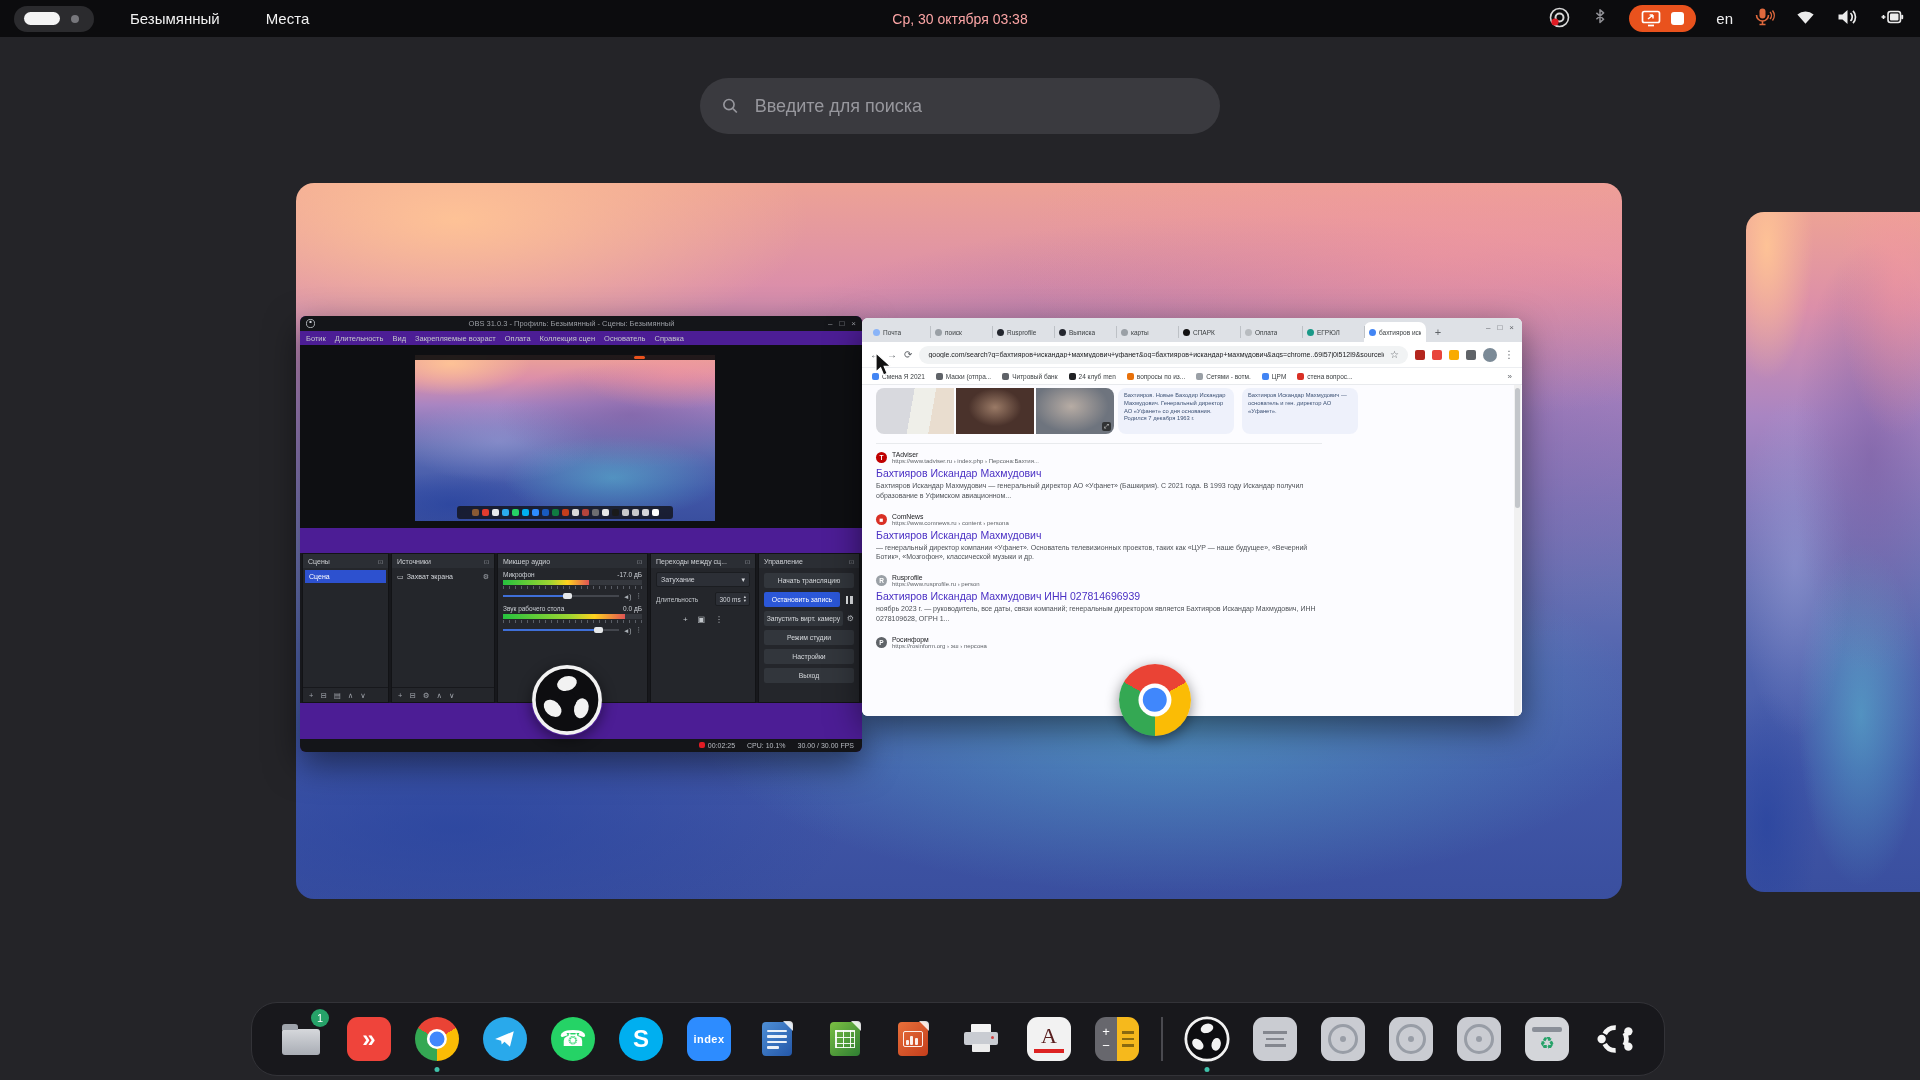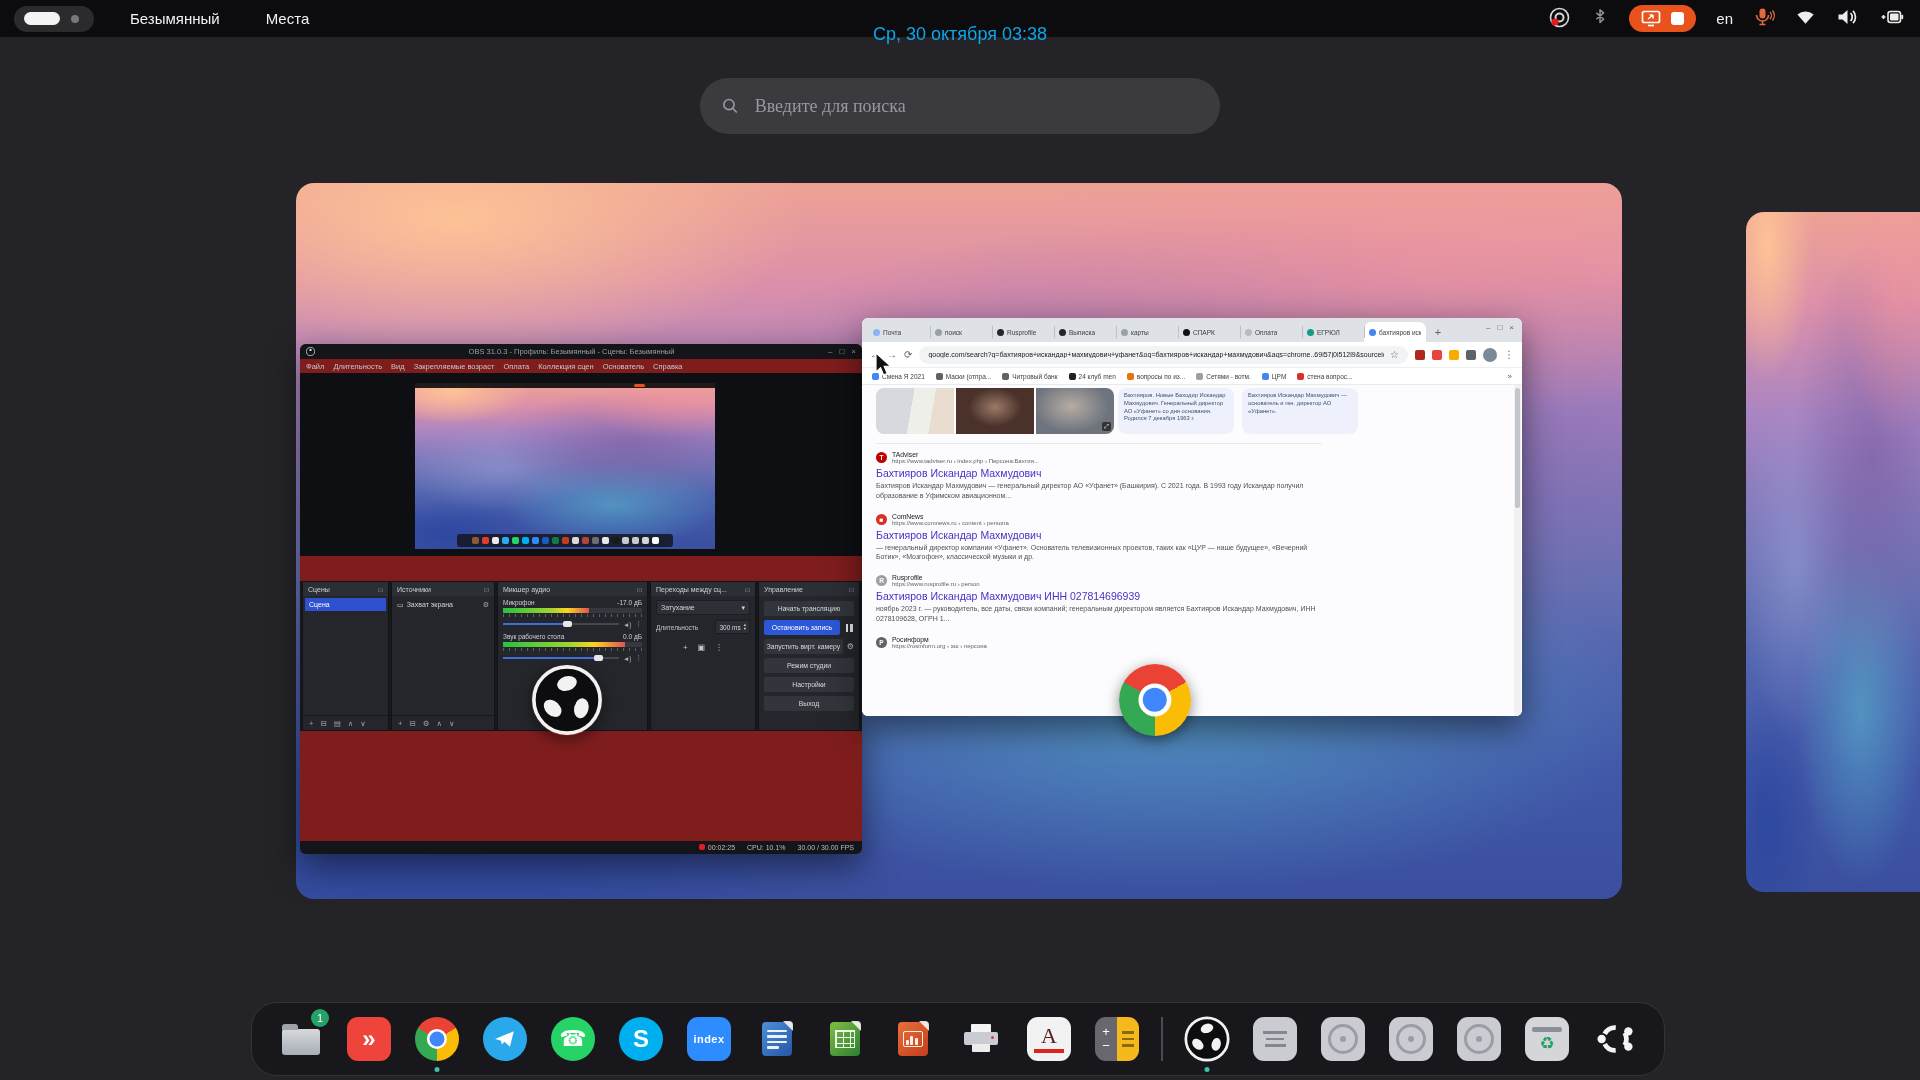--- a/index.html
+++ b/index.html
@@ -8,52 +8,52 @@
   .abs{position:absolute;}
 
   
   #topbar{position:absolute;left:0;top:0;width:1920px;height:37px;background:#0c0c0e;
     display:flex;align-items:center;color:#f2f2f2;font-size:15px;}
   #ws-ind{margin-left:14px;width:80px;height:26px;border-radius:14px;background:#2b2b2e;
     display:flex;align-items:center;gap:11px;padding:0 10px;box-sizing:border-box;}
   #ws-ind .pill{width:36px;height:13px;border-radius:8px;background:#f4f4f4;}
   #ws-ind .dot{width:8px;height:8px;border-radius:50%;background:#77777c;}
   .tb-menu{margin-left:26px;padding:4px 10px;border-radius:6px;cursor:default;}
-  #tb-clock{position:absolute;left:50%;transform:translateX(-50%);top:16px;height:37px;
-    display:flex;align-items:center;font-size:18px;color:#0ea5e9;}
+  #tb-clock{position:absolute;left:50%;transform:translateX(-50%);top:0;height:37px;
+    display:flex;align-items:center;font-size:14px;color:#fca5a5;}
   #tb-right{position:absolute;right:0;top:0;height:37px;display:flex;align-items:center;gap:20px;padding-right:16px;}
   #rec-pill{display:flex;align-items:center;gap:10px;background:#e9521d;border-radius:15px;
     height:27px;padding:0 12px;}
   #rec-pill .stopsq{width:13px;height:13px;border-radius:3px;background:#fff;}
   #kbd-layout{font-size:15px;color:#f0f0f0;}
 
   
   #search{position:absolute;left:700px;top:78px;width:520px;height:56px;background:#3a3a3f;
     border-radius:28px;display:flex;align-items:center;padding:0 22px;box-sizing:border-box;gap:14px;}
   #search input{background:transparent;border:none;outline:none;color:#cfcfd4;font-size:18px;width:100%;
-    font-family:Liberation Serif, serif;}
+    font-family:Liberation Sans, sans-serif;}
   #search input::placeholder{color:#97979d;}
 
   
   .wallpaper{background:
     radial-gradient(38% 28% at 12% 5%, rgba(255,196,150,.95), rgba(255,196,150,0) 70%),
     radial-gradient(45% 32% at 86% 10%, rgba(244,150,158,.55), rgba(244,150,158,0) 72%),
     radial-gradient(60% 42% at 72% 36%, rgba(118,88,158,.55), rgba(118,88,158,0) 75%),
     radial-gradient(46% 36% at 28% 52%, rgba(165,172,226,.4), rgba(165,172,226,0) 70%),
     radial-gradient(52% 36% at 66% 74%, rgba(92,198,214,.5), rgba(92,198,214,0) 70%),
     radial-gradient(42% 28% at 12% 90%, rgba(38,66,158,.65), rgba(38,66,158,0) 70%),
     linear-gradient(180deg,#eda295 0%,#dc8fa9 14%,#a985c2 30%,#8279bb 44%,#6671b4 56%,#4f63ae 68%,#4157a8 82%,#3a4f9f 100%);}
   #ws-main{left:296px;top:183px;width:1326px;height:716px;border-radius:18px;}
   #ws-right{left:1746px;top:212px;width:174px;height:680px;border-radius:18px 0 0 18px;}
 
   
   .winprev{box-shadow:0 12px 34px rgba(0,0,0,.5);border-radius:6px;overflow:hidden;}
 
   
-  #obs-win{left:300px;top:316px;width:562px;height:510px;background:#7f1d1d;color:#c8cbd0;margin-top:28px;}
+  #obs-win{left:300px;top:316px;width:562px;height:436px;background:#4c1d95;color:#c8cbd0;}
   #obs-title{position:absolute;left:0;top:0;right:0;height:15px;background:#141519;
     display:flex;align-items:center;padding:0 6px;gap:6px;}
   #obs-title .t{flex:1;text-align:center;font-size:7.5px;color:#9a9da3;white-space:nowrap;overflow:hidden;}
   .winctl{display:flex;gap:7px;font-size:8px;color:#9a9da3;}
   #obs-menu{position:absolute;left:6px;top:15px;right:0;height:14px;display:flex;gap:9px;
     align-items:center;font-size:7.5px;color:#c3c6cb;white-space:nowrap;overflow:hidden;}
   #obs-previewzone{position:absolute;left:0;top:29px;right:0;height:183px;background:#0e0f12;}
   #obs-minidesk{position:absolute;left:115px;top:10px;width:300px;height:166px;overflow:hidden;}
   #md-topbar{position:absolute;left:0;top:0;right:0;height:5px;background:rgba(10,10,12,.9);}
   #md-rec{position:absolute;right:70px;top:1px;width:11px;height:3px;border-radius:2px;background:#e9521d;}
@@ -310,21 +310,21 @@
       </svg>
       <span class="t">OBS 31.0.3 - Профиль: Безымянный - Сцены: Безымянный</span>
       <span class="winctl">
         <span>–</span>
         <span>□</span>
         <span>×</span>
       </span>
     </div>
     <div id="obs-menu">
 
-        <span class="obs-menu-item">Файл</span>
+        <span class="obs-menu-item">Ботик</span>
 
         <span class="obs-menu-item">Длительность</span>
 
         <span class="obs-menu-item">Вид</span>
 
         <span class="obs-menu-item">Закрепляемые возраст</span>
 
         <span class="obs-menu-item">Оплата</span>
 
         <span class="obs-menu-item">Коллекция сцен</span>

